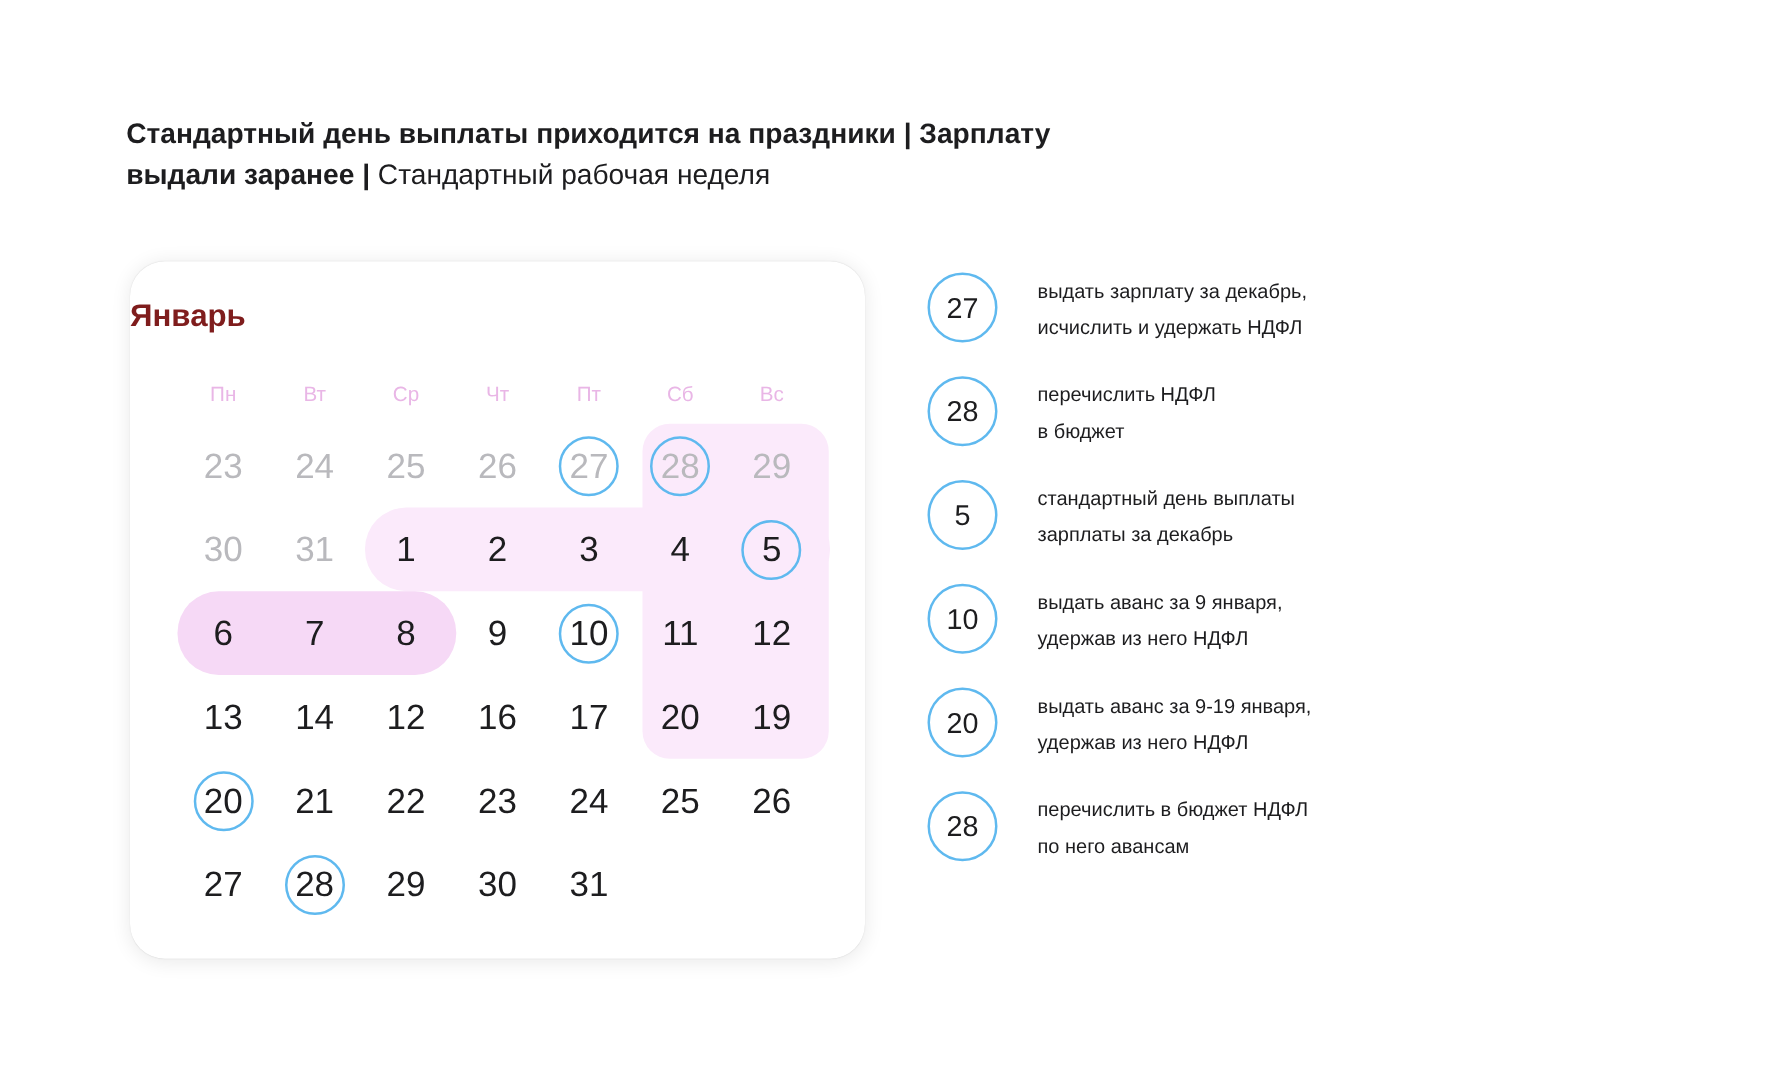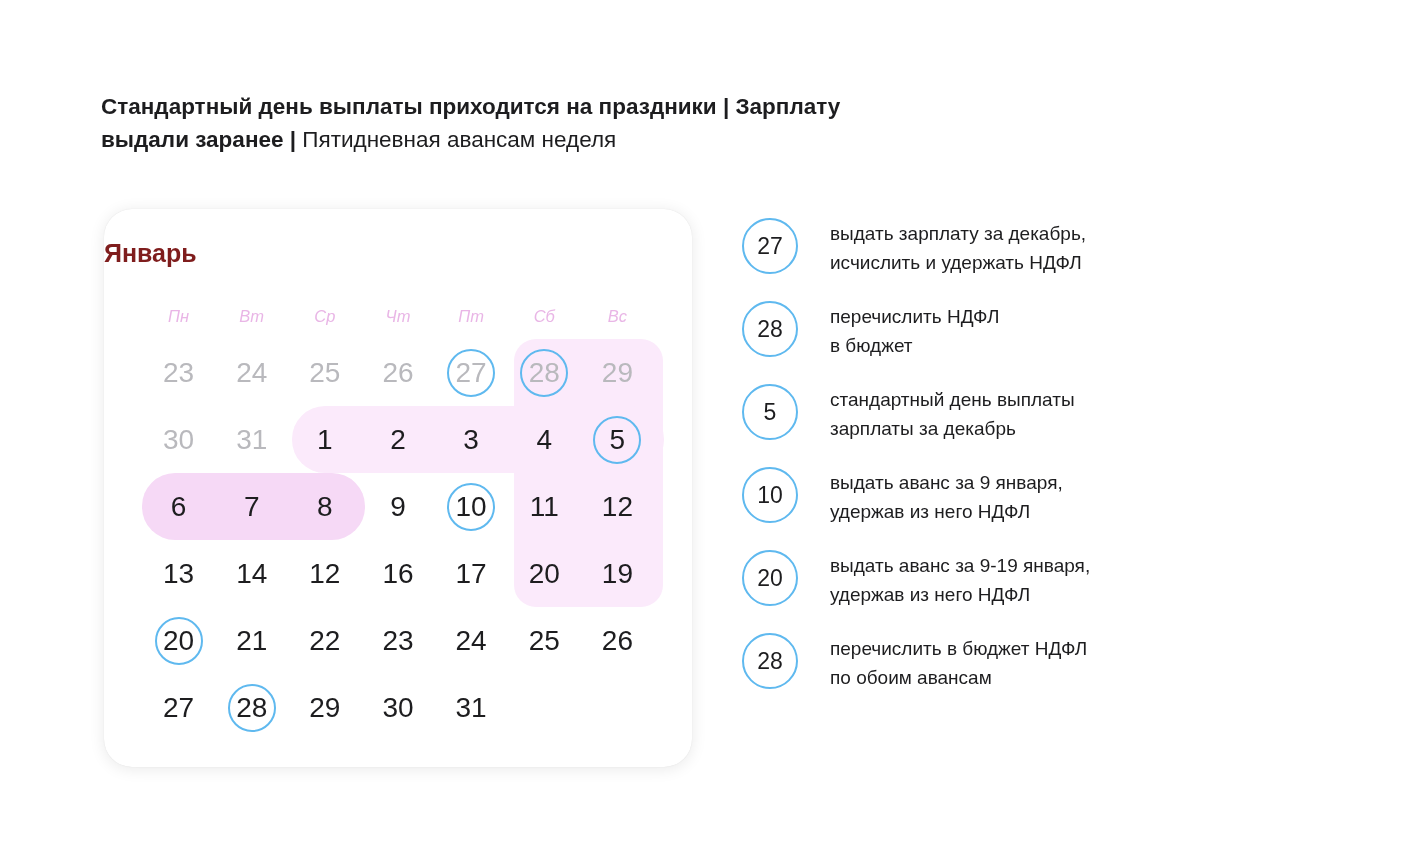--- a/index.html
+++ b/index.html
@@ -55,21 +55,21 @@
     left: 38px;
     top: 84px;
     width: 512px;
   }
   .row {
     display: flex;
     height: 67px;
     position: relative;
     z-index: 2;
   }
-  .row.head { height: 46px; font-style: italic; }
+  .row.head { height: 46px; }
   .cell {
     width: 74.5px;
     display: flex;
     align-items: center;
     justify-content: center;
     font-size: 28px;
     color: #1d1d1f;
     position: relative;
     z-index: 2;
   }
@@ -147,36 +147,36 @@
     border: 2px solid #5fb9ef;
     display: flex;
     align-items: center;
     justify-content: center;
     font-size: 23px;
     color: #1d1d1f;
     box-sizing: border-box;
   }
   .legend-text {
     margin-left: 32px;
-    font-size: 19px;
+    font-size: 16px;
     line-height: 29px;
     color: #1d1d1f;
     padding-top: 1px;
     white-space: pre-line;
   }
 </style>
 </head>
 <body>
 
 <div class="title-block">
   <div>
     <span class="title-strong">Стандартный день выплаты приходится на праздники | Зарплату</span>
   </div>
   <div>
-    <span class="title-strong">выдали заранее |</span><span class="title-normal"> Пятидневная авансам неделя</span>
+    <span class="title-strong">выдали заранее |</span><span class="title-normal"> Стандартный рабочая неделя</span>
   </div>
 </div>
 
 <div class="calendar-card">
   <div class="calendar-month">Январь</div>
 
   <div class="grid">
 
     <div class="band" id="band-weekend"></div>
     <div class="band" id="band-week1"></div>
@@ -360,15 +360,15 @@
 удержав из него НДФЛ</div>
   </div>
   <div class="legend-item">
     <div class="legend-badge">20</div>
     <div class="legend-text">выдать аванс за 9-19 января,
 удержав из него НДФЛ</div>
   </div>
   <div class="legend-item">
     <div class="legend-badge">28</div>
     <div class="legend-text">перечислить в бюджет НДФЛ
-по обоим авансам</div>
+по него авансам</div>
   </div>
 </div>
 
 </body></html>

